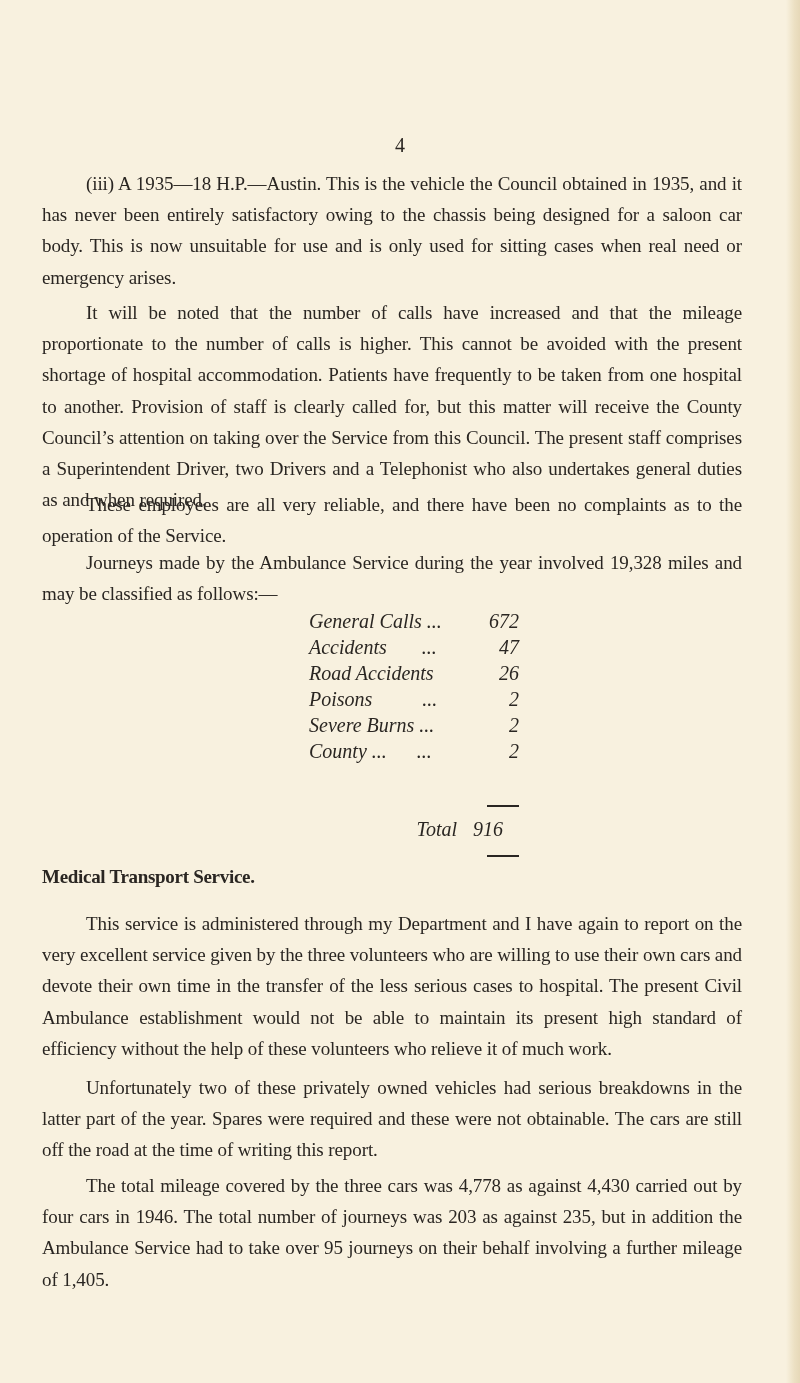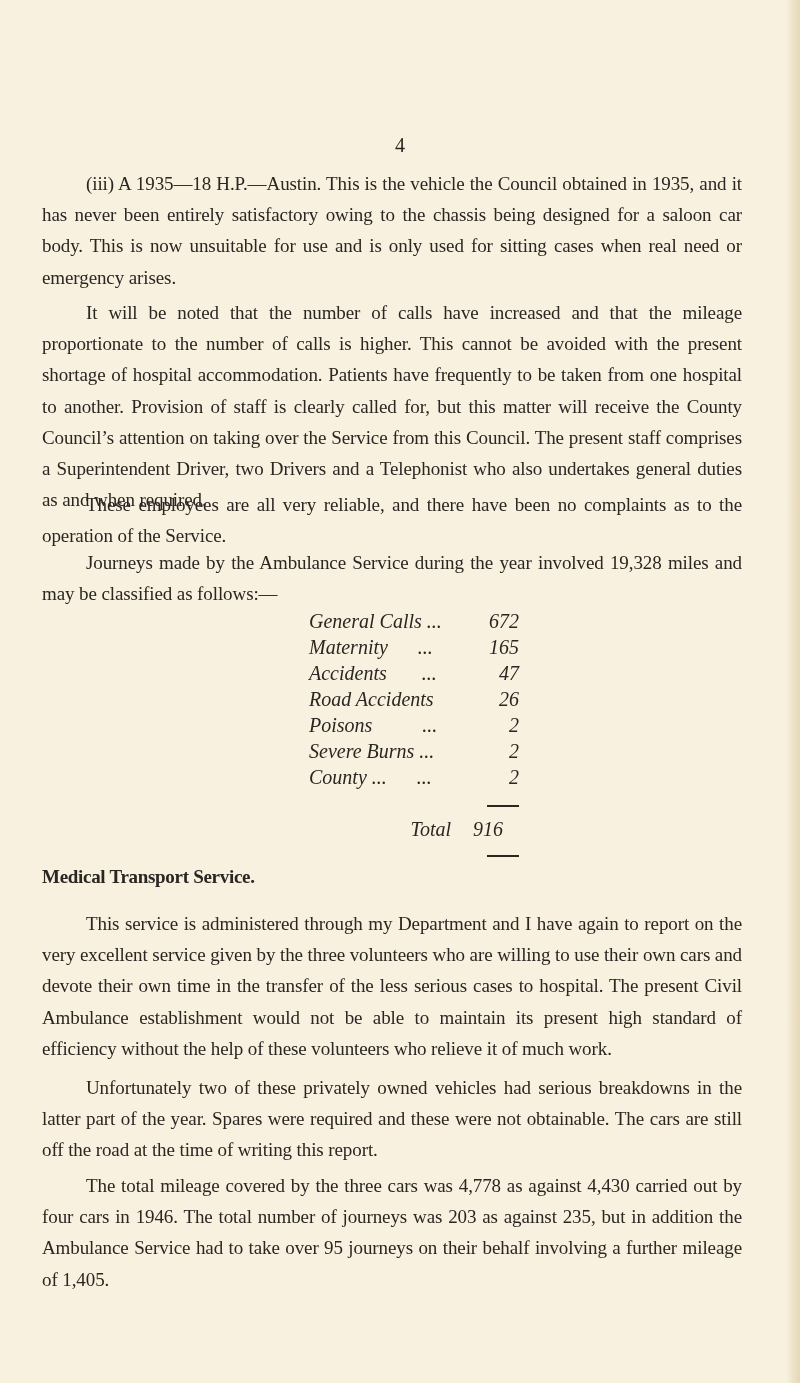--- a/index.html
+++ b/index.html
@@ -82,21 +82,21 @@
     }
     .total-row {
       position: absolute;
       left: 0;
       width: 210px;
       height: 26px;
       line-height: 26px;
     }
     .total-row .label {
       position: absolute;
-      right: 68px;
+      right: 62px;
     }
     .total-row .value {
       position: absolute;
       right: 16px;
       text-align: center;
     }
   </style>
 </head>
 <body>
 
@@ -106,24 +106,20 @@
 
 <p class="para" style="top:168px;">(iii) A 1935—18 H.P.—Austin. This is the vehicle the Council obtained in 1935, and it has never been entirely satisfactory owing to the chassis being designed for a saloon car body. This is now unsuitable for use and is only used for sitting cases when real need or emergency arises.</p>
 <p class="para" style="top:297px;">It will be noted that the number of calls have increased and that the mileage proportionate to the number of calls is higher. This cannot be avoided with the present shortage of hospital accommodation. Patients have frequently to be taken from one hospital to another. Provision of staff is clearly called for, but this matter will receive the County Council’s attention on taking over the Service from this Council. The present staff comprises a Superintendent Driver, two Drivers and a Telephonist who also undertakes general duties as and when required.</p>
 <p class="para" style="top:489px;">These employees are all very reliable, and there have been no complaints as to the operation of the Service.</p>
 <p class="para" style="top:547px;">Journeys made by the Ambulance Service during the year involved 19,328 miles and may be classified as follows:—</p>
 
 <div class="table">
   <div class="trow">
     <span class="label">General Calls ...</span>
     <span class="value">672</span>
-  </div>
-  <div class="trow">
-    <span class="label">Maternity      ...</span>
-    <span class="value">165</span>
   </div>
   <div class="trow">
     <span class="label">Accidents       ...</span>
     <span class="value">47</span>
   </div>
   <div class="trow">
     <span class="label">Road Accidents</span>
     <span class="value">26</span>
   </div>
   <div class="trow">

